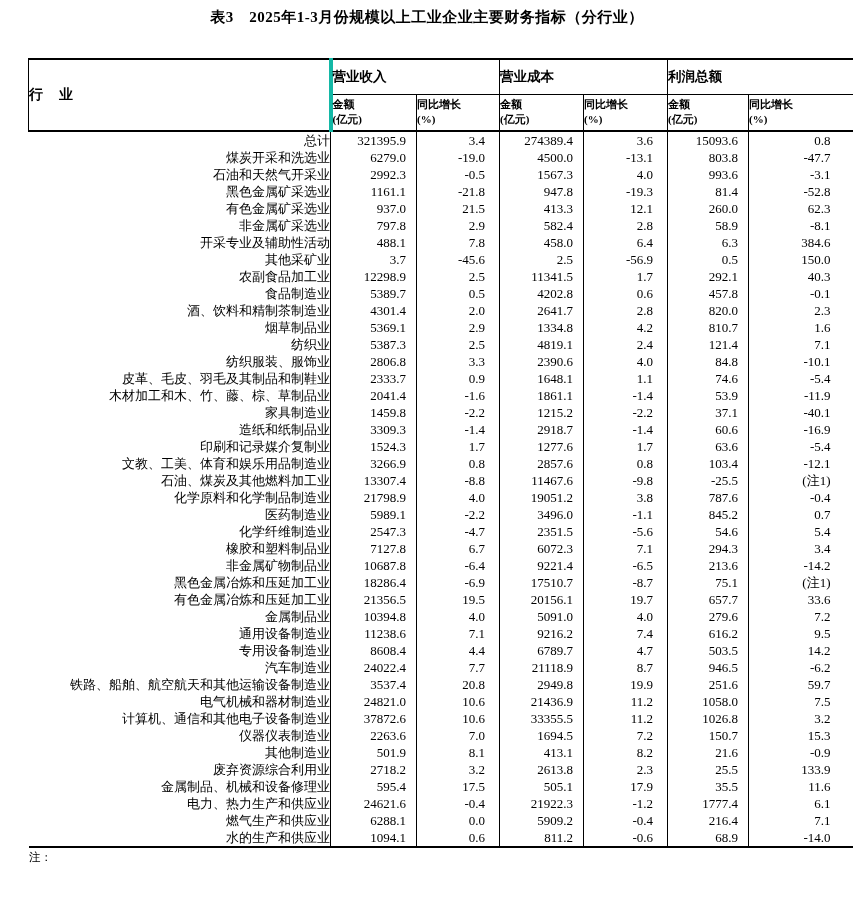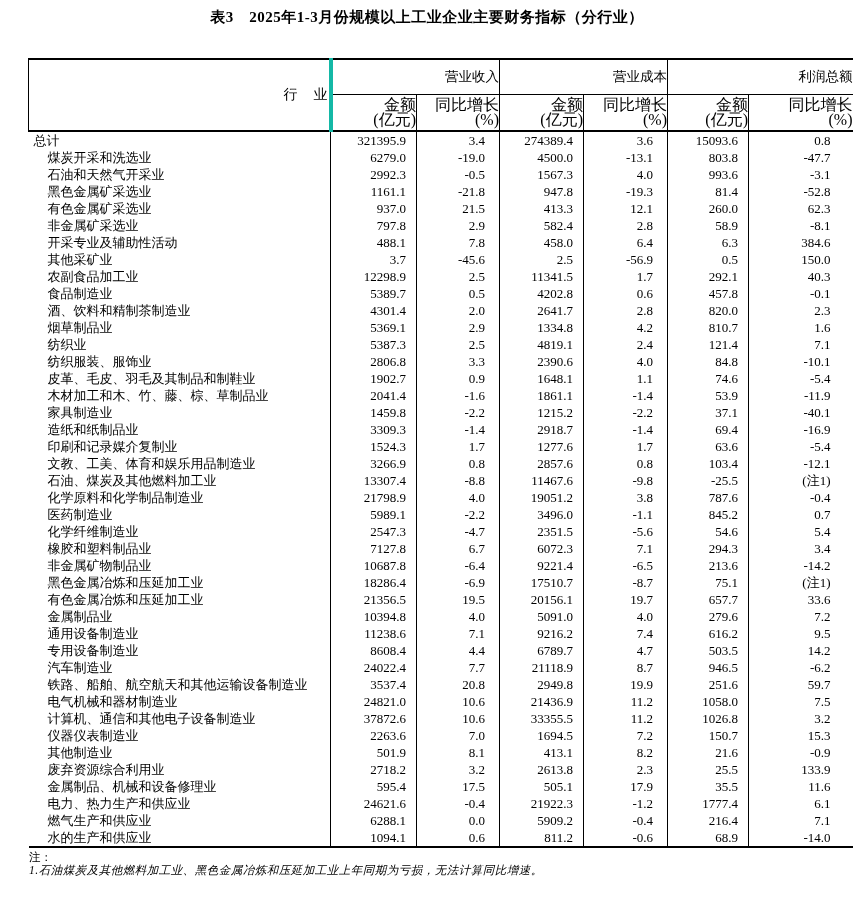--- a/index.html
+++ b/index.html
@@ -30,56 +30,56 @@
     border-bottom: 2px solid #000;
   }
   col.c-industry { width: 302px; }
   col.c-ramt { width: 86px; }
   col.c-rpct { width: 83px; }
   col.c-camt { width: 84px; }
   col.c-cpct { width: 84px; }
   col.c-pamt { width: 81px; }
   col.c-ppct { width: 104px; }
 
-  th { font-weight: normal; vertical-align: middle; text-align: right; padding-left: 8px; }
+  th { font-weight: bold; vertical-align: middle; text-align: left; }
 
   .th-industry {
     border-left: 1px solid #000;
     border-right: 4px solid #14b8a6;
     border-bottom: 2px solid #000;
     font-size: 14px;
     letter-spacing: 1px;
   }
   .th-group {
     height: 35px;
     border-right: 1px solid #000;
     border-bottom: 1px solid #000;
     font-size: 13.5px;
   }
   .th-group.th-last { border-right: none; }
   .th-sub {
     height: 37px;
     border-right: 1px solid #000;
     border-bottom: 2px solid #000;
-    font-size: 16px;
+    font-size: 11px;
     line-height: 15px;
   }
   .th-sub.th-last { border-right: none; }
 
   td {
     height: 17px;
     line-height: 17px;
     font-size: 13px;
     white-space: nowrap;
     overflow: hidden;
   }
   .td-industry {
     border-right: 1px solid #000;
     padding-left: 5px;
-    text-align: left;
+    text-align: right;
   }
   .td-industry.indent { padding-left: 19px; }
   .td-num { text-align: right; border-right: 1px solid #000; }
   .td-num.c0, .td-num.c2, .td-num.c4 { padding-right: 10px; }
   .td-num.c1, .td-num.c3 { padding-right: 14px; }
   .td-num.c5 { padding-right: 22px; border-right: none; }
 
   .notes {
     margin: 3px 0 0 29px;
     font-size: 11.5px;
@@ -261,21 +261,21 @@
           <td class="td-industry indent">纺织服装、服饰业</td>
           <td class="td-num c0">2806.8</td>
           <td class="td-num c1">3.3</td>
           <td class="td-num c2">2390.6</td>
           <td class="td-num c3">4.0</td>
           <td class="td-num c4">84.8</td>
           <td class="td-num c5">-10.1</td>
         </tr>
         <tr>
           <td class="td-industry indent">皮革、毛皮、羽毛及其制品和制鞋业</td>
-          <td class="td-num c0">1902.7</td>
+          <td class="td-num c0">2333.7</td>
           <td class="td-num c1">0.9</td>
           <td class="td-num c2">1648.1</td>
           <td class="td-num c3">1.1</td>
           <td class="td-num c4">74.6</td>
           <td class="td-num c5">-5.4</td>
         </tr>
         <tr>
           <td class="td-industry indent">木材加工和木、竹、藤、棕、草制品业</td>
           <td class="td-num c0">2041.4</td>
           <td class="td-num c1">-1.6</td>
@@ -292,21 +292,21 @@
           <td class="td-num c3">-2.2</td>
           <td class="td-num c4">37.1</td>
           <td class="td-num c5">-40.1</td>
         </tr>
         <tr>
           <td class="td-industry indent">造纸和纸制品业</td>
           <td class="td-num c0">3309.3</td>
           <td class="td-num c1">-1.4</td>
           <td class="td-num c2">2918.7</td>
           <td class="td-num c3">-1.4</td>
-          <td class="td-num c4">69.4</td>
+          <td class="td-num c4">60.6</td>
           <td class="td-num c5">-16.9</td>
         </tr>
         <tr>
           <td class="td-industry indent">印刷和记录媒介复制业</td>
           <td class="td-num c0">1524.3</td>
           <td class="td-num c1">1.7</td>
           <td class="td-num c2">1277.6</td>
           <td class="td-num c3">1.7</td>
           <td class="td-num c4">63.6</td>
           <td class="td-num c5">-5.4</td>
@@ -516,16 +516,15 @@
           <td class="td-num c2">811.2</td>
           <td class="td-num c3">-0.6</td>
           <td class="td-num c4">68.9</td>
           <td class="td-num c5">-14.0</td>
         </tr>
       </tbody>
   </table>
 
   <div class="notes">
     <div class="note-label">注：</div>
-    <div class="note-line">1.石油煤炭及其他燃料加工业、黑色金属冶炼和压延加工业上年同期为亏损，无法计算同比增速。</div>
   </div>
 
 </div>
 
 </body></html>

